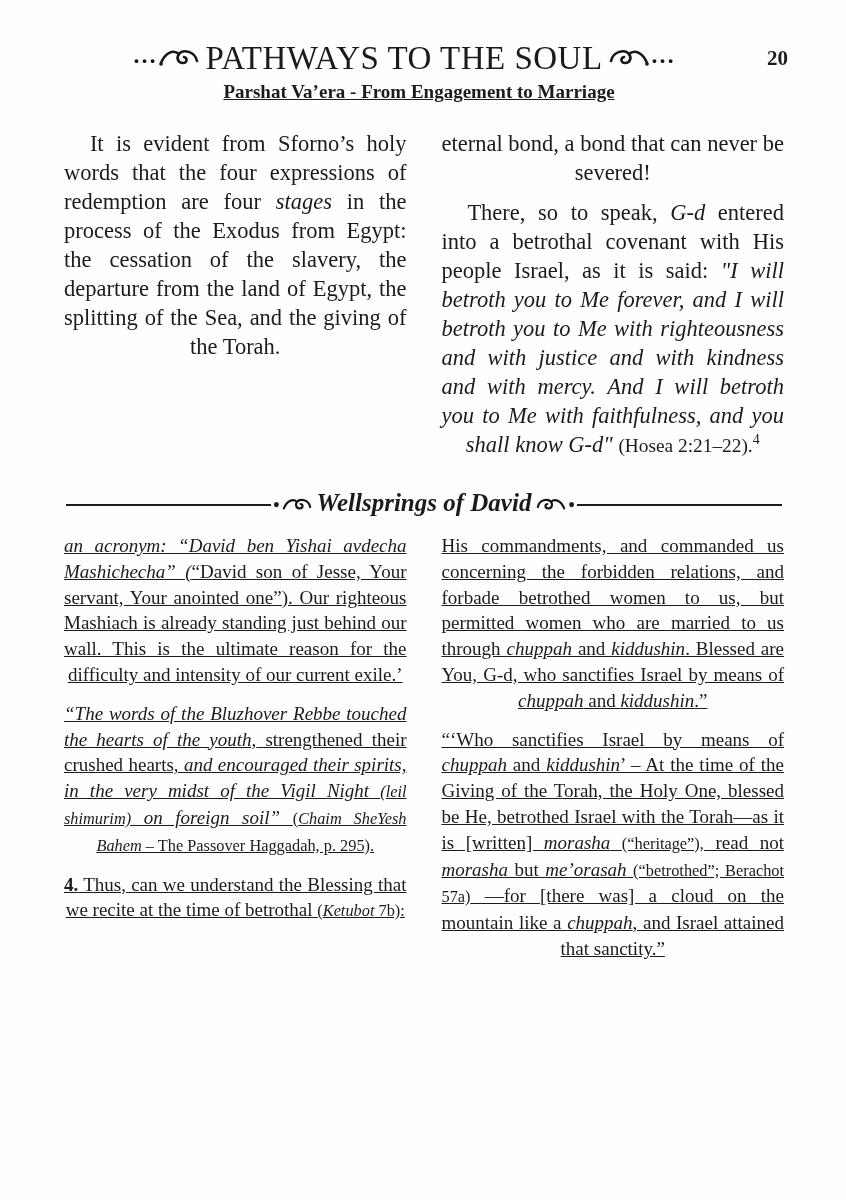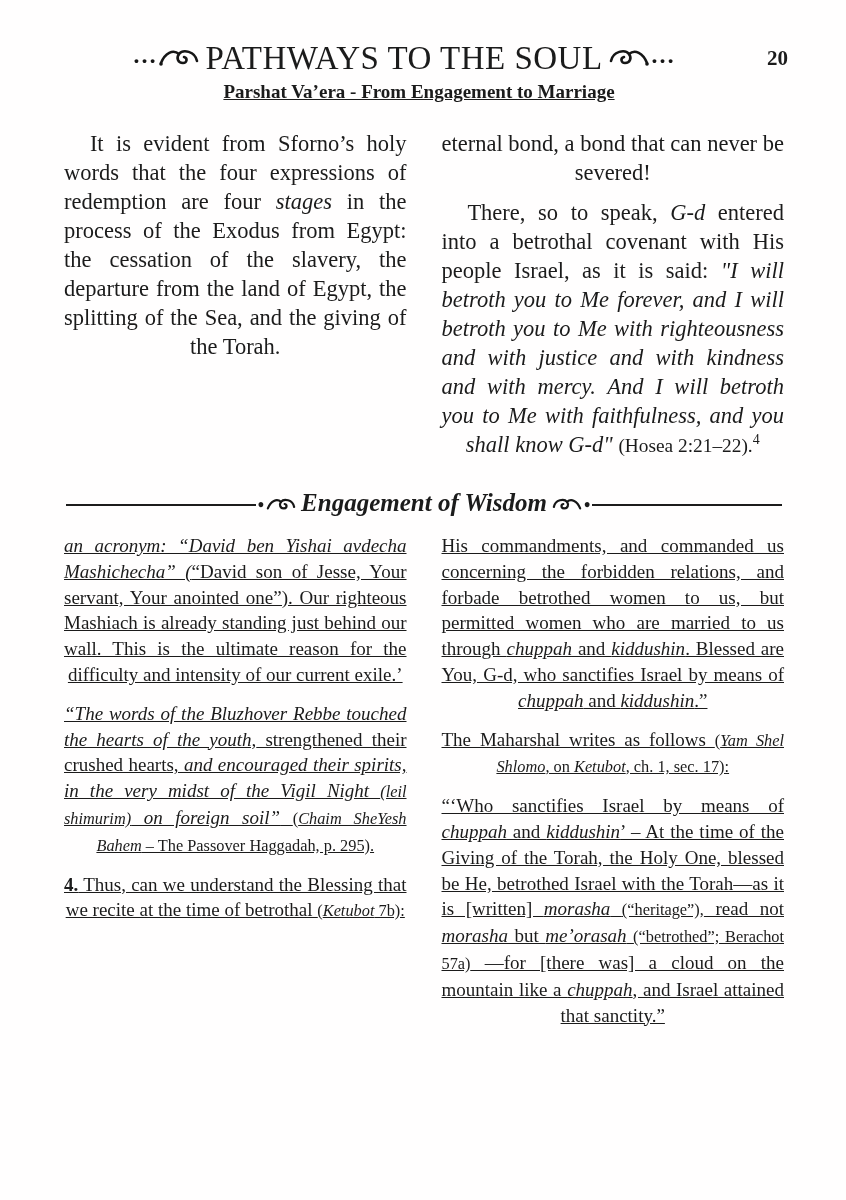--- a/index.html
+++ b/index.html
@@ -120,35 +120,34 @@
       </div>
   </main>
 
   <div class="divider">
     <span class="rule"></span>
     <span class="div-dot">•</span>
     <svg class="swirl-sm mirror" viewBox="0 0 40 26" fill="none" stroke="#161616" stroke-width="3" stroke-linecap="round">
       <path d="M2 15 C4 5 16 3 20 8 C23 12 21 17 16 17 C12 17 11 12 15 11"></path>
       <path d="M20 8 C26 3 34 7 38 17"></path>
     </svg>
-    <span class="div-title">Engagement of Wisdom</span>
+    <span class="div-title">Wellsprings of David</span>
     <svg class="swirl-sm" viewBox="0 0 40 26" fill="none" stroke="#161616" stroke-width="3" stroke-linecap="round">
       <path d="M2 15 C4 5 16 3 20 8 C23 12 21 17 16 17 C12 17 11 12 15 11"></path>
       <path d="M20 8 C26 3 34 7 38 17"></path>
     </svg>
     <span class="div-dot">•</span>
     <span class="rule"></span>
   </div>
 
   <section class="columns footnotes">
     <div class="col">
         <p class="para"><span class="seg-i">an acronym: “David ben Yishai avdecha Mashichecha” (</span><span>“David son of Jesse, Your servant, Your anointed one”). Our righteous Mashiach is already standing just behind our wall. This is the ultimate reason for the difficulty and intensity of our current exile.’</span></p>
         <p class="para"><span class="seg-i">“The words of the Bluzhover Rebbe touched the hearts of the youth,</span><span> strengthened their crushed hearts, </span><span class="seg-i">and encouraged their spirits, in the very midst of the Vigil Night </span><span class="seg-i seg-sm">(leil shimurim)</span><span class="seg-i"> on foreign soil”</span><span> </span><span class="seg-sm">(</span><span class="seg-i seg-sm">Chaim SheYesh Bahem</span><span class="seg-sm"> – The Passover Haggadah, p. 295).</span></p>
         <p class="para"><span class="seg-b">4.</span><span> Thus, can we understand the Blessing that we recite at the time of betrothal </span><span class="seg-sm">(</span><span class="seg-i seg-sm">Ketubot</span><span class="seg-sm"> 7b):</span></p>
       </div>
     <div class="col">
         <p class="para"><span>His commandments, and commanded us concerning the forbidden relations, and forbade betrothed women to us, but permitted women who are married to us through </span><span class="seg-i">chuppah</span><span> and </span><span class="seg-i">kiddushin</span><span>. Blessed are You, G-d, who sanctifies Israel by means of </span><span class="seg-i">chuppah</span><span> and </span><span class="seg-i">kiddushin</span><span>.”</span></p>
-        <p class="para"><span>The Maharshal writes as follows </span><span class="seg-sm">(</span><span class="seg-i seg-sm">Yam Shel Shlomo</span><span class="seg-sm">, on </span><span class="seg-i seg-sm">Ketubot</span><span class="seg-sm">, ch. 1, sec. 17):</span></p>
         <p class="para"><span>“‘Who sanctifies Israel by means of </span><span class="seg-i">chuppah</span><span> and </span><span class="seg-i">kiddushin</span><span>’ – At the time of the Giving of the Torah, the Holy One, blessed be He, betrothed Israel with the Torah—as it is [written] </span><span class="seg-i">morasha</span><span> </span><span class="seg-sm">(“heritage”),</span><span> read not </span><span class="seg-i">morasha</span><span> but </span><span class="seg-i">me’orasah</span><span> </span><span class="seg-sm">(“betrothed”; Berachot 57a)</span><span> —for [there was] a cloud on the mountain like a </span><span class="seg-i">chuppah</span><span>, and Israel attained that sanctity.”</span></p>
       </div>
   </section>
 
 </div>
 
 </body></html>

